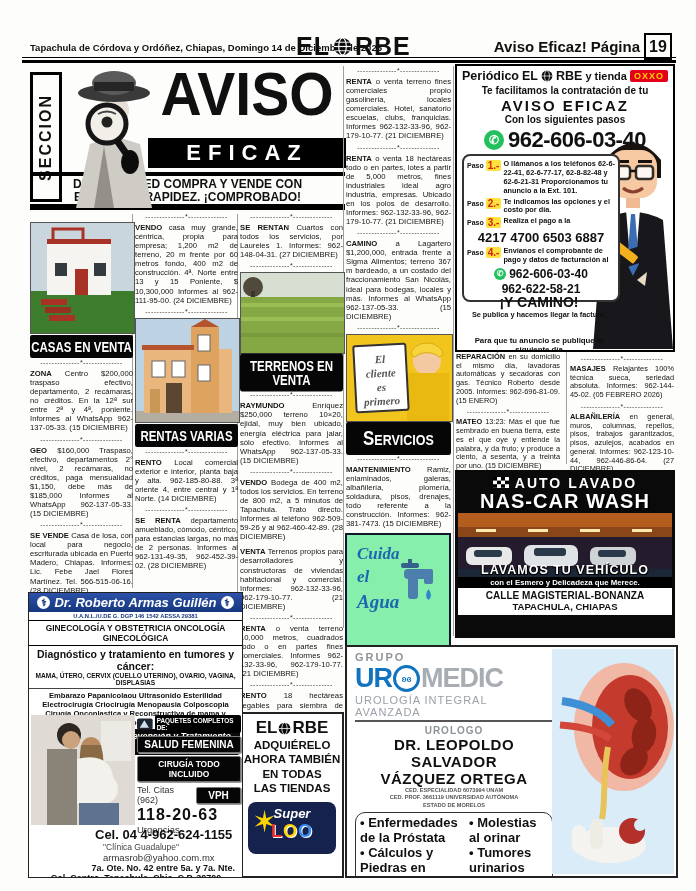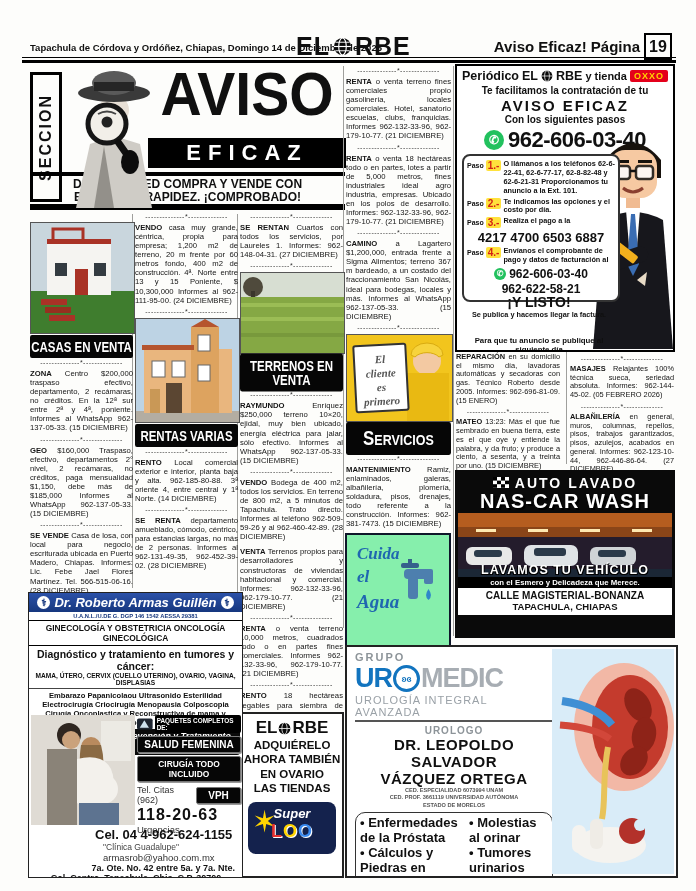--- a/index.html
+++ b/index.html
@@ -362,21 +362,21 @@
       <rect x="33" y="64" width="14" height="10" fill="#f0bb92"></rect>
       <path d="M10,86 Q40,70 70,86 L80,215 L0,215 Z" fill="#17171c"></path>
       <polygon points="33,76 47,76 44,112 36,112" fill="#fff"></polygon>
       <polygon points="38,80 42,80 46,130 40,142 34,130" fill="#3a6db3"></polygon>
       <rect x="4" y="118" width="52" height="16" rx="8" transform="rotate(-18 30 126)" fill="#17171c"></rect>
       <circle cx="16" cy="140" r="10" fill="#f6c9a2"></circle>
       <rect x="2" y="108" width="46" height="9" rx="2" transform="rotate(38 25 112)" fill="#f2b01d"></rect>
       <polygon points="44,146 54,138 52,152" fill="#e8dbc6"></polygon>
     </svg>
     <div class="ct-bottom">
-      <div class="ct-listo">¡Y LISTO!</div>
+      <div class="ct-listo">¡Y CAMINO!</div>
       <div class="ct-sub">Se publica y hacemos llegar la factura.</div>
       <div class="ct-sig">Para que tu anuncio se publique al siguiente día</div>
       <div class="ct-contrata">CONTRATA</div>
 
     </div>
   </div>
 
   <div class="autolavado">
     <div class="al-title">
       <svg width="18" height="13" viewBox="0 0 18 13">
@@ -436,21 +436,21 @@
       <span>EL</span>
       <svg class="globe" viewBox="0 0 20 20">
           <circle cx="10" cy="10" r="9" fill="#0a0a0a"></circle>
           <ellipse cx="10" cy="10" rx="4" ry="9" fill="none" stroke="#fff" stroke-width="1.2"></ellipse>
           <line x1="1" y1="10" x2="19" y2="10" stroke="#fff" stroke-width="1.2"></line>
         </svg>
       <span>RBE</span>
     </div>
     <div class="tl">ADQUIÉRELO</div>
     <div class="tl">AHORA TAMBIÉN</div>
-    <div class="tl">EN OVARIO</div>
+    <div class="tl">EN TODAS</div>
     <div class="tl">LAS TIENDAS</div>
     <div class="superloo">
       <div class="star">✶</div>
       <div class="sup">Super</div>
       <div class="loo"><span class="l1">L</span><span class="l2">O</span><span class="l3">O</span></div>
     </div>
   </div>
 
   <div class="armas">
     <div class="ar-head">

